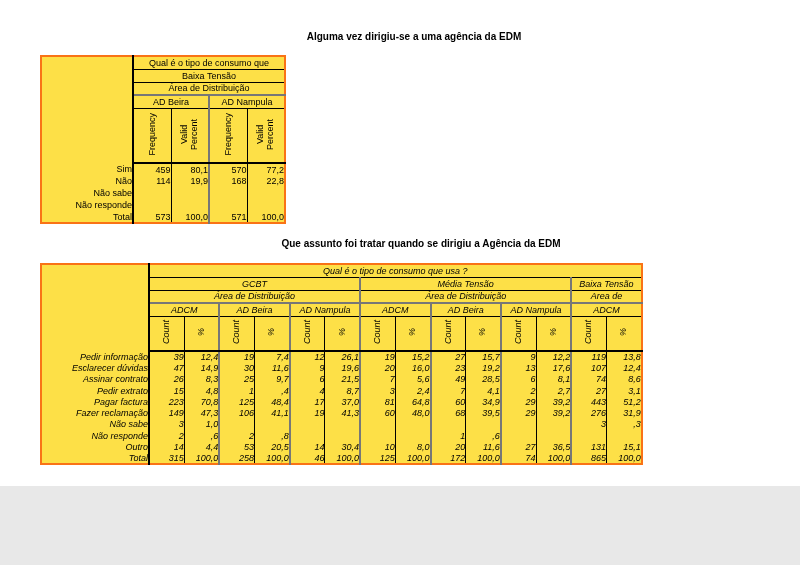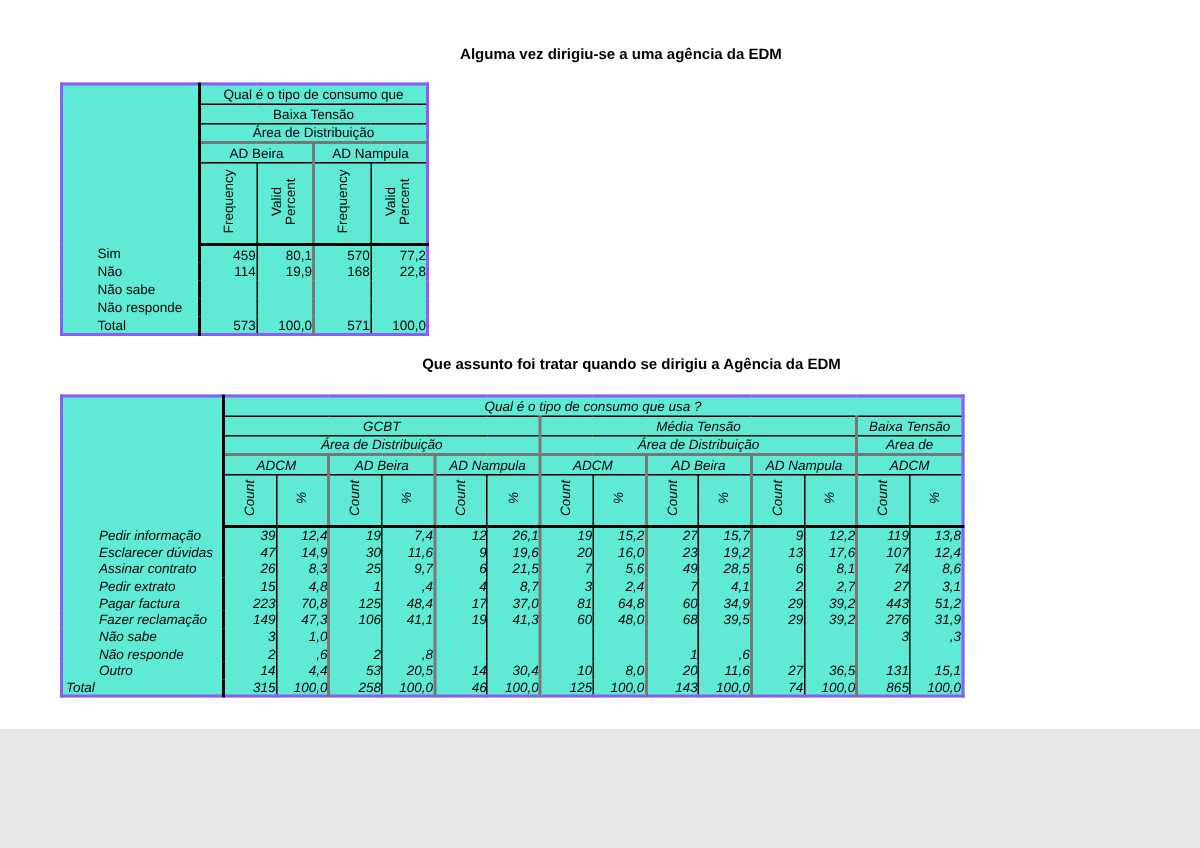--- a/index.html
+++ b/index.html
@@ -1,40 +1,40 @@
 <!DOCTYPE html>
 <html><head>
 <meta charset="utf-8">
 <style>
   html,body{margin:0;padding:0;}
   body{width:800px;height:565px;background:#e8e8e8;font-family:"Liberation Sans",sans-serif;color:#000;}
   .page{position:relative;width:800px;height:486px;background:#ffffff;overflow:hidden;}
   .title{position:absolute;transform:translateX(-50%);font-size:10px;font-weight:bold;white-space:nowrap;}
   .pagenum{position:absolute;font-size:10px;white-space:nowrap;}
 
-  table.spss{position:absolute;border-collapse:collapse;table-layout:fixed;border:2px solid #8b5cf6;background:#5eead4;}
+  table.spss{position:absolute;border-collapse:collapse;table-layout:fixed;border:2px solid #f97316;background:#fde047;}
   table.spss td{padding:0;font-size:9px;line-height:10px;vertical-align:middle;overflow:hidden;white-space:nowrap;}
 
   
   td.hc{text-align:center;}
   
   .b1{border-bottom:1px solid #000;}   
   .bG{border-bottom:2px solid #777;}   
   .bT{border-bottom:2px solid #000;}   
   .r1{border-right:1px solid #000;}    
   .rG{border-right:2px solid #777;}    
   .rT{border-right:2px solid #000;}    
 
   
   td.rc{vertical-align:bottom;text-align:center;padding-bottom:3px;}
   .rot{display:inline-block;writing-mode:vertical-rl;transform:rotate(180deg);
        white-space:pre-line;line-height:9.5px;font-size:9px;}
 
   
-  td.lbl{text-align:left;}
+  td.lbl{text-align:right;}
   td.num{text-align:right;padding-right:4px;}
 
   
   #t1{left:40px;top:55px;width:245px;}
   #t1 tr.hrow{height:13px;}
   #t1 tr.rotrow{height:55px;}
   #t1 tbody tr{height:12px;}
   #t1 td.lbl{padding-left:23px;}
 
   
@@ -356,21 +356,21 @@
         <tr>
           <td class="lbl rT">Total</td>
           <td class="num r1">315</td>
           <td class="num rG">100,0</td>
           <td class="num r1">258</td>
           <td class="num rG">100,0</td>
           <td class="num r1">46</td>
           <td class="num rG">100,0</td>
           <td class="num r1">125</td>
           <td class="num rG">100,0</td>
-          <td class="num r1">143</td>
+          <td class="num r1">172</td>
           <td class="num rG">100,0</td>
           <td class="num r1">74</td>
           <td class="num rG">100,0</td>
           <td class="num r1">865</td>
           <td class="num">100,0</td>
         </tr>
       </tbody>
   </table>
 
   <div class="pagenum" style="left:730px;top:516px;">Page 17</div>

